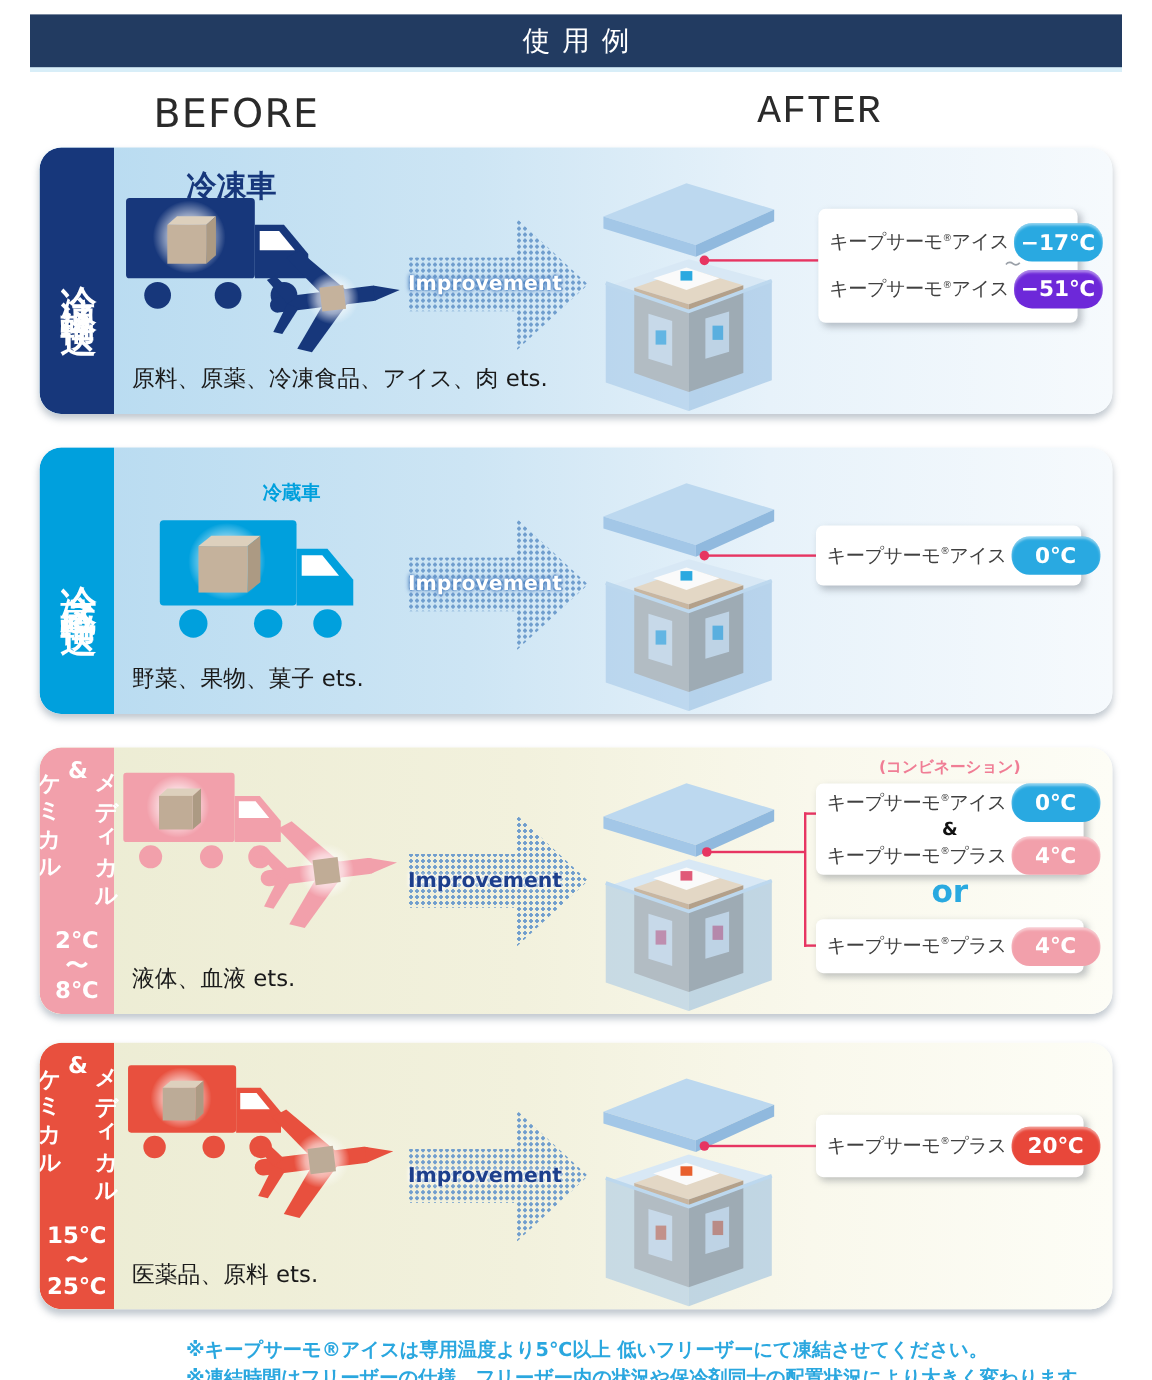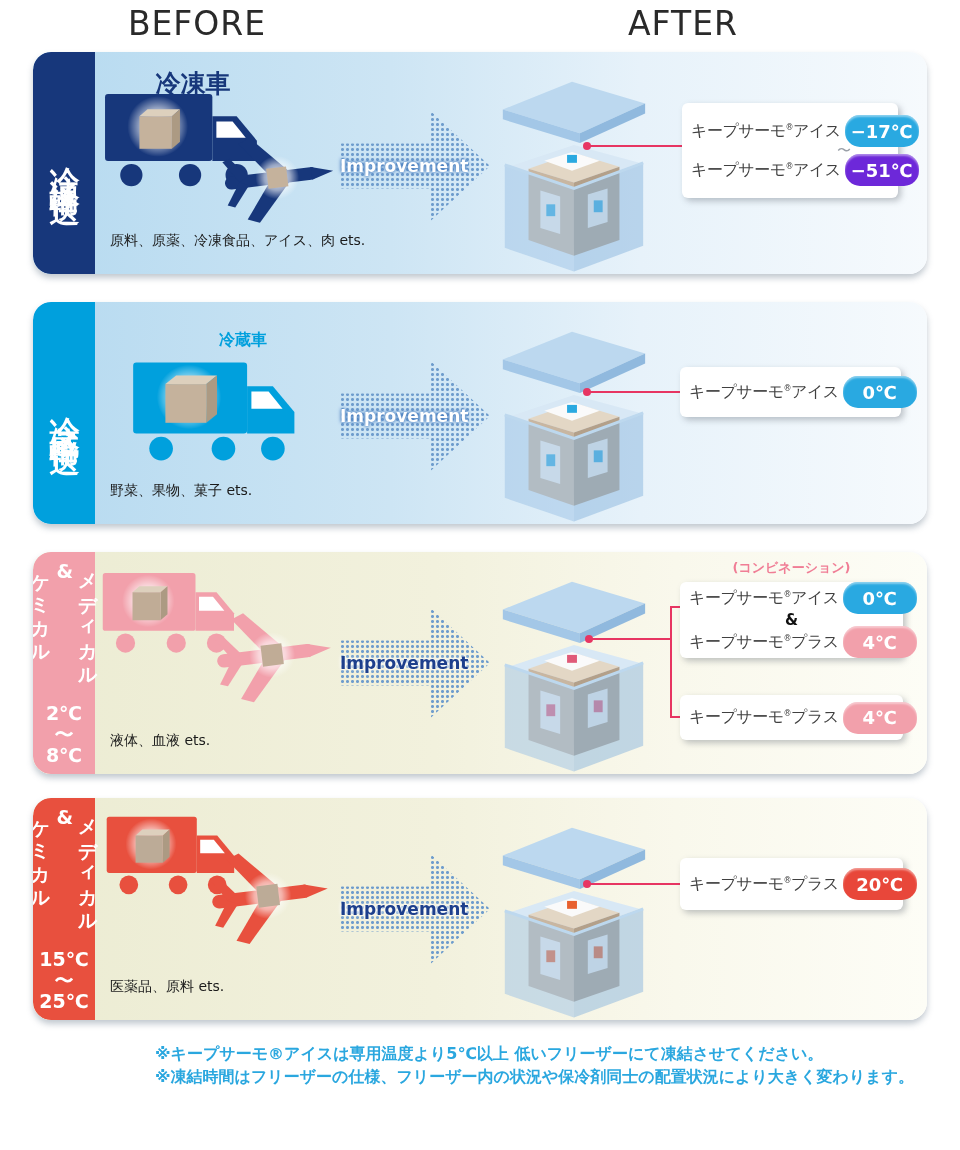--- a/index.html
+++ b/index.html
@@ -3,24 +3,24 @@
 <meta charset="utf-8">
 <style>
   html,body{margin:0;padding:0;background:#fff;width:960px;
     font-family:"DejaVu Sans","Liberation Sans",sans-serif;}
   .page{position:relative;width:960px;height:1150px;overflow:hidden;background:#fff;}
 
   
   .title-bar{margin:12px 25px 0 25px;height:44px;background:#223b61;border-bottom:4px solid #d8eef8;
     display:flex;align-items:center;justify-content:center;}
   .title-bar span{color:#fff;font-size:23px;letter-spacing:10px;padding-left:10px;}
-  .col-headers{position:relative;height:46px;margin-top:2px;}
+  .col-headers{position:relative;height:46px;margin-top:13px;}
   .col-h{position:absolute;top:2px;transform:translateX(-50%);font-size:33px;color:#2a2a2a;
     letter-spacing:1px;font-weight:500;}
-  .col-before{left:197px;} .col-after{left:683px;}
+  .col-before{left:197px;} .col-after{left:683px;font-family:Liberation Mono, monospace;}
 
   
   .rows-wrap{margin-top:4px;}
   .row{position:relative;width:894px;height:222px;margin:0 0 28px 33px;border-radius:18px;
     overflow:hidden;box-shadow:0 4px 6px rgba(120,135,150,.45);}
   .row.r2{margin-bottom:24px;} .row.r3{margin-bottom:0;}
   .row.r0,.row.r1{background:linear-gradient(90deg,#b6daf0 0%,#cde5f4 40%,#e7f2fa 68%,#f6fafd 100%);}
   .row.r2,.row.r3{background:linear-gradient(90deg,#ececd3 0%,#f2f1dd 45%,#f9f8ec 72%,#fdfdf6 100%);}
 
   .side-label{position:absolute;left:0;top:0;bottom:0;width:62px;border-radius:18px 0 0 18px;
@@ -52,21 +52,21 @@
   .imp-arrow{position:absolute;left:307px;top:55px;width:150px;height:118px;
     background-image:radial-gradient(circle,#6f9dcd 1.3px,rgba(111,157,205,0) 1.6px);
     background-size:5px 5px;
     clip-path:polygon(0 31%,60% 31%,60% 3%,100% 50%,60% 97%,60% 69%,0 69%);}
   .r2 .imp-arrow,.r3 .imp-arrow{top:52px;}
   .imp-text{position:absolute;left:307px;width:100px;text-align:center;font-weight:bold;
     font-size:17px;top:104px;}
   .r0 .imp-text,.r1 .imp-text{color:#fff;text-shadow:0 0 3px #4a7fc0,0 0 4px #4a7fc0;}
   .r2 .imp-text,.r3 .imp-text{color:#1d3f8c;text-shadow:0 0 3px #fff,0 0 4px #fff;top:101px;}
 
-  .items-text{position:absolute;left:77px;top:180px;font-size:14px;color:#1a1a1a;}
+  .items-text{position:absolute;left:77px;top:180px;font-size:19px;color:#1a1a1a;}
 
   .cooler{position:absolute;left:456px;top:12px;width:168px;}
   .r0 .cooler,.r1 .cooler{color:#2aa9e0;} .r2 .cooler{color:#e05a78;} .r3 .cooler{color:#e8602e;}
   .pack-dot{fill:currentColor;}
 
   .leader{position:absolute;height:2px;background:#e73562;}
   .leader-v{position:absolute;width:2px;background:#e73562;}
   .leader-dot{position:absolute;width:8px;height:8px;border-radius:50%;background:#e73562;}
 
   .callout{position:absolute;background:#fff;border-radius:6px;box-sizing:border-box;
@@ -106,20 +106,23 @@
     <radialGradient id="glowGrad">
       <stop offset="0" stop-color="#ffffff" stop-opacity="0.95"></stop>
       <stop offset="0.6" stop-color="#ffffff" stop-opacity="0.55"></stop>
       <stop offset="1" stop-color="#ffffff" stop-opacity="0"></stop>
     </radialGradient>
   </defs>
 </svg>
 
 <div class="page">
 
+  <div class="title-bar">
+    <span>使用例</span>
+  </div>
 
   <div class="col-headers">
     <span class="col-h col-before">BEFORE</span>
     <span class="col-h col-after">AFTER</span>
   </div>
 
   <div class="rows-wrap">
 
     <section class="row r0">
       <div class="side-label">
@@ -299,20 +302,21 @@
         <div class="co-line">
           <span class="co-label"><span>キープサーモ</span><sup class="reg">®</sup><span>アイス</span></span>
           <span class="pill pill-cyan">0℃</span>
         </div>
         <div class="amp">&amp;</div>
         <div class="co-line">
           <span class="co-label"><span>キープサーモ</span><sup class="reg">®</sup><span>プラス</span></span>
           <span class="pill pill-pink">4℃</span>
         </div>
       </div>
+      <div class="or-label">or</div>
       <div class="callout card2">
         <div class="co-line">
           <span class="co-label"><span>キープサーモ</span><sup class="reg">®</sup><span>プラス</span></span>
           <span class="pill pill-pink">4℃</span>
         </div>
       </div>
     </section>
 
     <section class="row r3">
       <div class="side-label">

